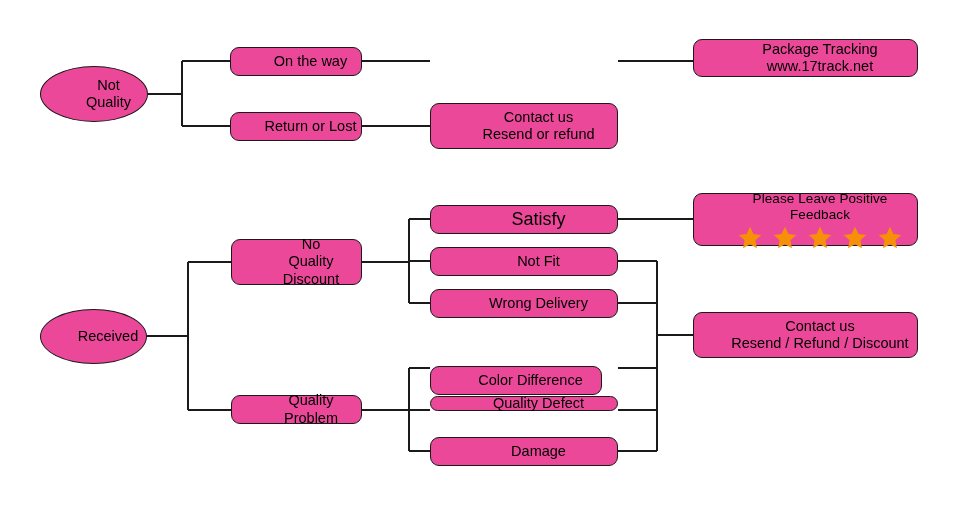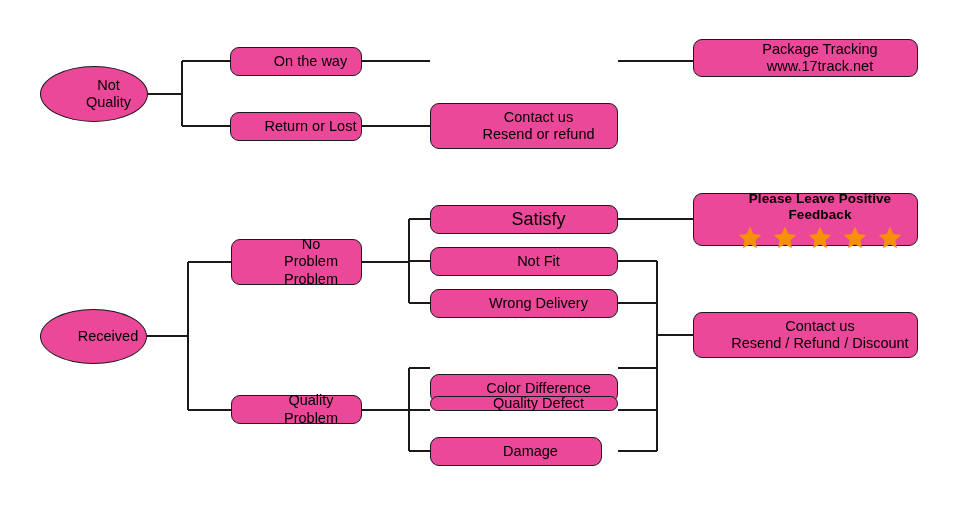--- a/index.html
+++ b/index.html
@@ -53,21 +53,21 @@
     white-space: pre-line;
   }
 
   
   .feedback {
     flex-direction: column;
     justify-content: center;
     padding-top: 2px;
   }
   .feedback .fb-text {
-    font-weight: bold;
+    font-weight: normal;
     letter-spacing: 0.1px;
   }
   .stars {
     display: flex;
     gap: 9px;
     margin-top: 3px;
     line-height: 1;
   }
   .star {
     width: 26px;
@@ -153,48 +153,48 @@
     <span class="lbl">Contact us
 Resend or refund</span>
   </div>
 
   <div class="node ellipse" style="left:40px; top:309px; width:107px; height:55px; font-size:14.5px;">
     <span class="lbl">Received</span>
   </div>
 
   <div class="node rounded" style="left:231px; top:239px; width:131px; height:46px; font-size:14.5px;">
     <span class="lbl">No
-Problem Problem</span>
+Quality Discount</span>
   </div>
 
   <div class="node rounded" style="left:231px; top:395px; width:131px; height:29px; font-size:14.5px;">
     <span class="lbl">Quality Problem</span>
   </div>
 
   <div class="node rounded" style="left:430px; top:205px; width:188px; height:29px; font-size:18px;">
     <span class="lbl">Satisfy</span>
   </div>
 
   <div class="node rounded" style="left:430px; top:247px; width:188px; height:29px; font-size:14.5px;">
     <span class="lbl">Not Fit</span>
   </div>
 
   <div class="node rounded" style="left:430px; top:289px; width:188px; height:29px; font-size:14.5px;">
     <span class="lbl">Wrong Delivery</span>
   </div>
 
-  <div class="node rounded" style="left:430px; top:374px; width:188px; height:29px; font-size:14.5px;">
+  <div class="node rounded" style="left:430px; top:366px; width:172px; height:29px; font-size:14.5px;">
     <span class="lbl">Color Difference</span>
   </div>
 
   <div class="node rounded" style="left:430px; top:396px; width:188px; height:15px; font-size:14.5px;">
     <span class="lbl">Quality Defect</span>
   </div>
 
-  <div class="node rounded" style="left:430px; top:437px; width:172px; height:29px; font-size:14.5px;">
+  <div class="node rounded" style="left:430px; top:437px; width:188px; height:29px; font-size:14.5px;">
     <span class="lbl">Damage</span>
   </div>
 
   <div class="node rounded feedback" style="left:693px; top:193px; width:225px; height:53px; font-size:13.5px;">
     <span class="fb-text">Please Leave Positive Feedback</span>
     <span class="stars">
       <span class="star">
         <svg viewBox="0 0 24 24" width="26" height="25" xmlns="http://www.w3.org/2000/svg">
             <polygon points="12,1.6 15.3,8.6 22.8,9.5 17.2,14.7 18.7,22.3 12,18.5 5.3,22.3 6.8,14.7 1.2,9.5 8.7,8.6" fill="#f79009"></polygon>
           </svg>

